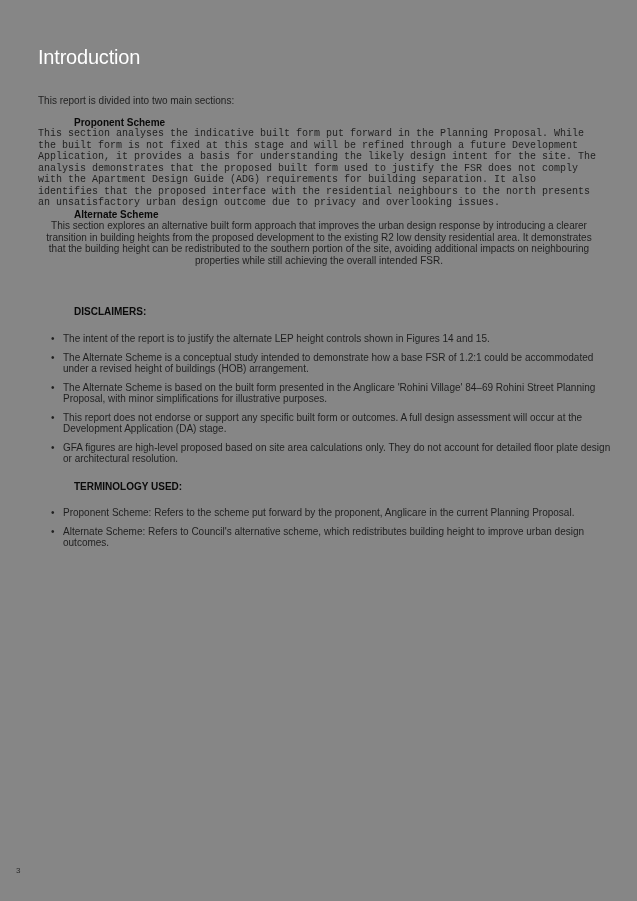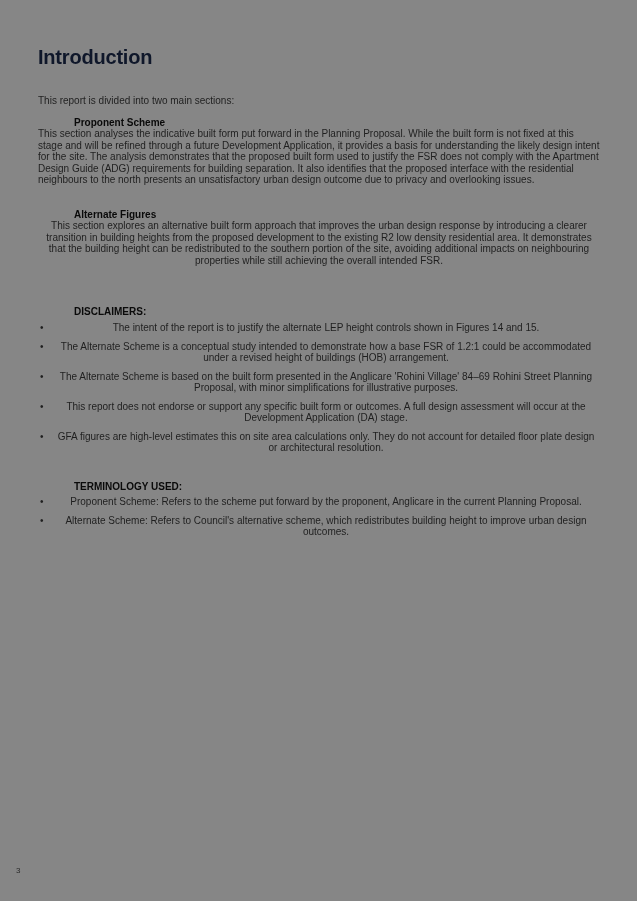--- a/index.html
+++ b/index.html
@@ -22,43 +22,42 @@
     left: 38px;
     width: 562px;
     font-size: 10px;
     line-height: 11.5px;
     text-align: left;
   }
   .doc-title {
     top: 33px;
     font-size: 20px;
     line-height: 23px;
-    font-weight: bold;
-    color: #0f172a;
+    font-weight: normal;
+    color: #ffffff;
     letter-spacing: -0.2px;
   }
   .intro-line { top: 95px; }
   .sec-heading {
     font-weight: bold;
     color: #0a0a0a;
     padding-left: 36px;
   }
   .sec1-heading { top: 117px; }
-  .sec1-body { top: 128px; }
+  .sec1-body { top: 128px; font-family: Liberation Mono, monospace; }
   .sec2-heading { top: 209px; }
   .sec2-body { top: 220px; text-align: center; }
   .disclaimers-heading { top: 306px; }
   .disclaimers-list { top: 322px; }
   .terminology-heading { top: 481px; }
   .terminology-list { top: 496px; }
   ul.doc-list {
-    margin: 0;
+    margin: 11px;
     padding: 0;
     list-style: none;
-    text-align: center;
   }
   ul.doc-list li {
     position: relative;
     padding-left: 14px;
     margin-bottom: 7px;
   }
   ul.doc-list li::before {
     content: "\2022";
     position: absolute;
     left: 2px;
@@ -79,32 +78,32 @@
 <div class="page">
 
   <h1 class="block doc-title">Introduction</h1>
 
   <div class="block intro-line">This report is divided into two main sections:</div>
 
   <div class="block sec-heading sec1-heading">Proponent Scheme</div>
 
   <div class="block sec1-body">This section analyses the indicative built form put forward in the Planning Proposal. While the built form is not fixed at this stage and will be refined through a future Development Application, it provides a basis for understanding the likely design intent for the site. The analysis demonstrates that the proposed built form used to justify the FSR does not comply with the Apartment Design Guide (ADG) requirements for building separation. It also identifies that the proposed interface with the residential neighbours to the north presents an unsatisfactory urban design outcome due to privacy and overlooking issues.</div>
 
-  <div class="block sec-heading sec2-heading">Alternate Figures</div>
+  <div class="block sec-heading sec2-heading">Alternate Scheme</div>
 
   <div class="block sec2-body">This section explores an alternative built form approach that improves the urban design response by introducing a clearer transition in building heights from the proposed development to the existing R2 low density residential area. It demonstrates that the building height can be redistributed to the southern portion of the site, avoiding additional impacts on neighbouring properties while still achieving the overall intended FSR.</div>
 
   <div class="block sec-heading disclaimers-heading">DISCLAIMERS:</div>
 
   <ul class="block doc-list disclaimers-list">
     <li>The intent of the report is to justify the alternate LEP height controls shown in Figures 14 and 15.</li>
     <li>The Alternate Scheme is a conceptual study intended to demonstrate how a base FSR of 1.2:1 could be accommodated under a revised height of buildings (HOB) arrangement.</li>
     <li>The Alternate Scheme is based on the built form presented in the Anglicare 'Rohini Village' 84–69 Rohini Street Planning Proposal, with minor simplifications for illustrative purposes.</li>
     <li>This report does not endorse or support any specific built form or outcomes. A full design assessment will occur at the Development Application (DA) stage.</li>
-    <li>GFA figures are high-level estimates this on site area calculations only. They do not account for detailed floor plate design or architectural resolution.</li>
+    <li>GFA figures are high-level proposed based on site area calculations only. They do not account for detailed floor plate design or architectural resolution.</li>
   </ul>
 
   <div class="block sec-heading terminology-heading">TERMINOLOGY USED:</div>
 
   <ul class="block doc-list terminology-list">
     <li>Proponent Scheme: Refers to the scheme put forward by the proponent, Anglicare in the current Planning Proposal.</li>
     <li>Alternate Scheme: Refers to Council's alternative scheme, which redistributes building height to improve urban design outcomes.</li>
   </ul>
 
   <div class="page-number">3</div>

